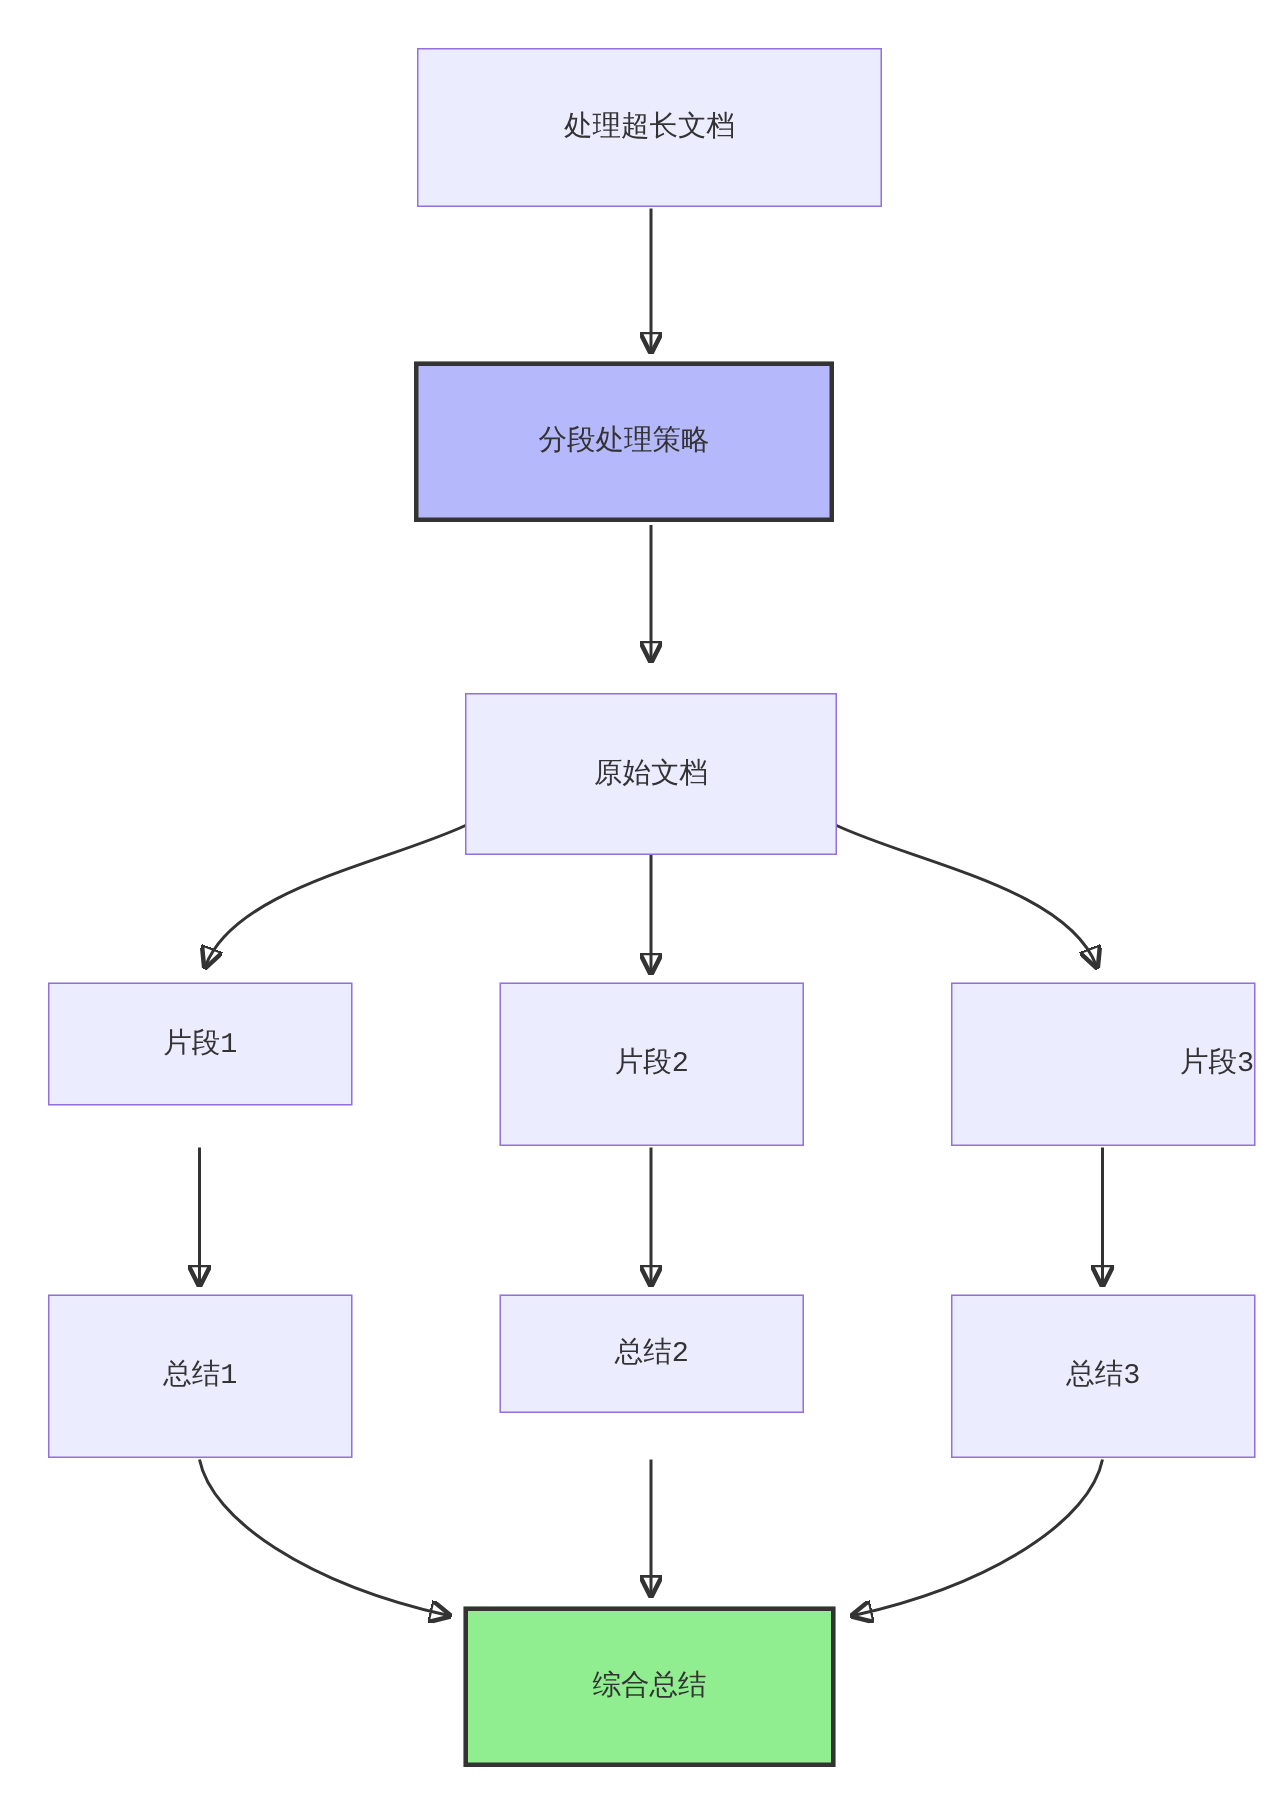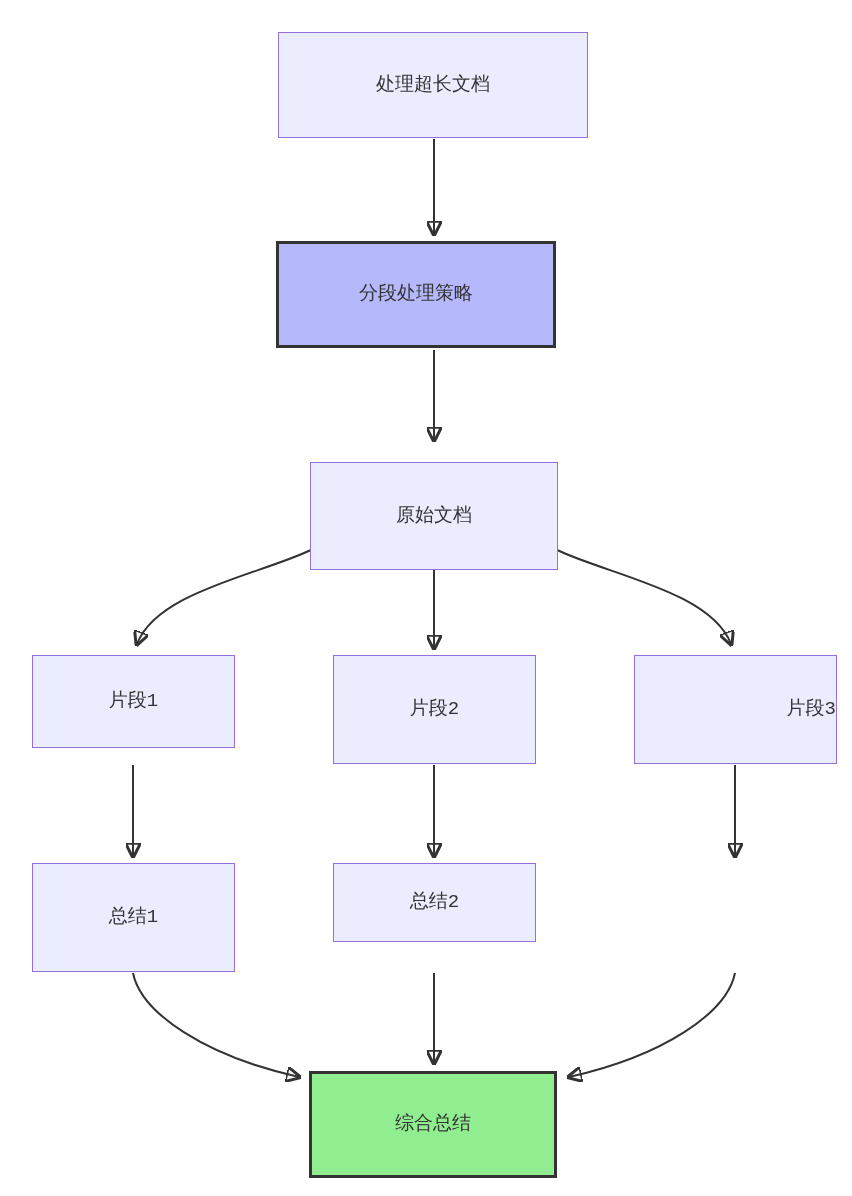--- a/index.html
+++ b/index.html
@@ -46,21 +46,21 @@
     border: 3px solid #333333;
   }
   .node.success {
     background: #90EE90;
     border: 3px solid #333333;
   }
   
   .n-start    { left: 278px; top: 32px;   width: 310px; height: 106px; }
   .n-strategy { left: 276px; top: 241px;  width: 280px; height: 107px; }
   .n-doc      { left: 310px; top: 447px;  width: 248px; height: 108px; margin-top: 15px; }
-  .n-seg1     { left: 32px;  top: 655px;  width: 203px; height: 93px; }
+  .n-seg1     { left: 32px;  top: 655px;  width: 203px; height: 82px; }
   .n-seg2     { left: 333px; top: 655px;  width: 203px; height: 109px; }
   .n-seg3     { left: 634px; top: 655px;  width: 203px; height: 109px; justify-content: flex-end; }
   .n-sum1     { left: 32px;  top: 863px;  width: 203px; height: 109px; }
   .n-sum2     { left: 333px; top: 863px;  width: 203px; height: 79px; }
   .n-sum3     { left: 634px; top: 863px;  width: 203px; height: 109px; }
   .n-final    { left: 309px; top: 1071px; width: 248px; height: 107px; }
 </style>
 </head>
 <body>
 
@@ -110,18 +110,21 @@
   </div>
 
   <div class="node n-sum1">
     <span>总结1</span>
   </div>
 
   <div class="node n-sum2">
     <span>总结2</span>
   </div>
 
+  <div class="node n-sum3">
+    <span>总结3</span>
+  </div>
 
   <div class="node success n-final">
     <span>综合总结</span>
   </div>
 
 </div>
 
 </body></html>

